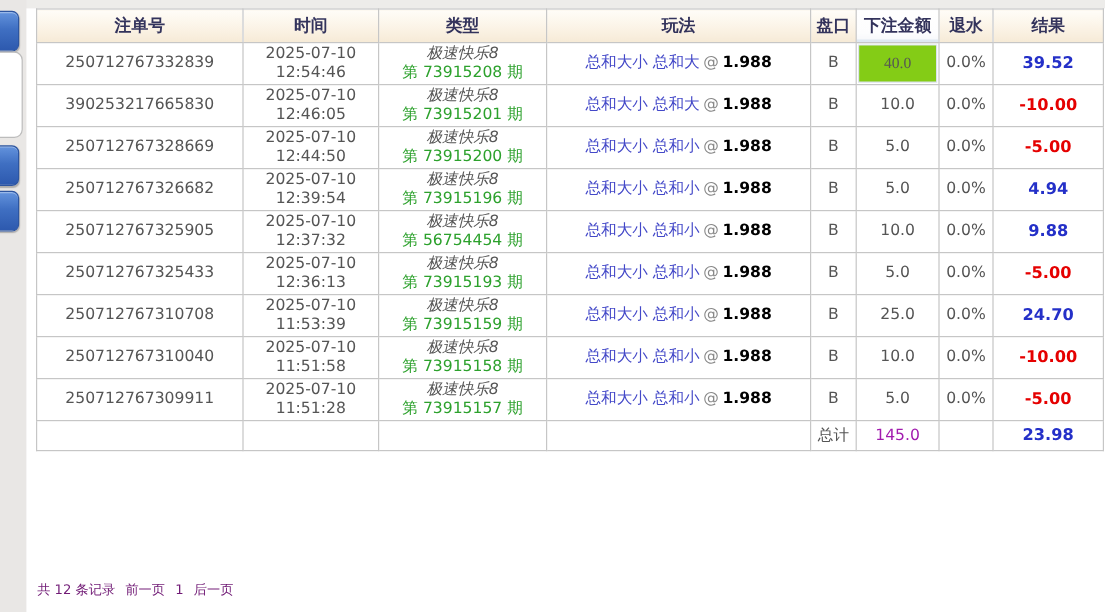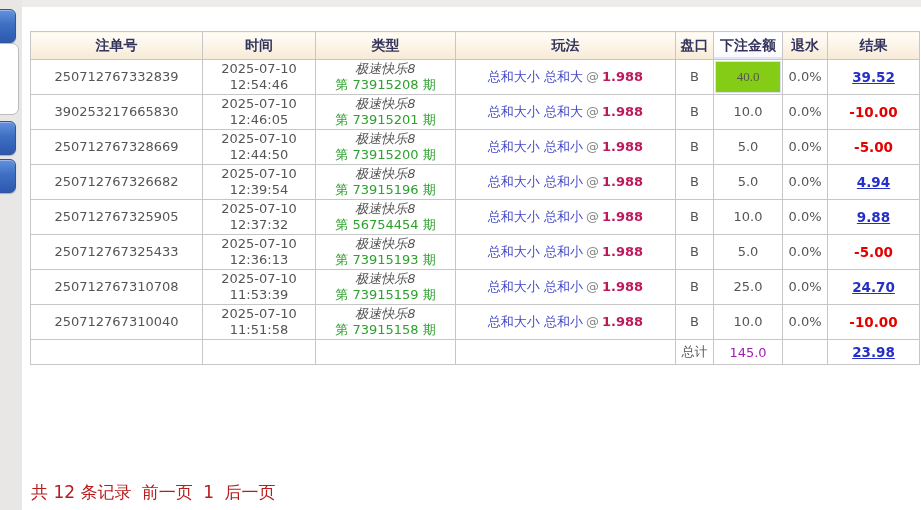--- a/index.html
+++ b/index.html
@@ -32,21 +32,20 @@
     position:absolute; left:-12px; top:43px; width:31px; height:72px;
     background:#ffffff; border:1px solid #bcbcbc;
     border-radius:4px 7px 7px 4px;
   }
 
   table.bets {
     position:absolute; left:30px; top:7px; width:889px;
     border-collapse:collapse; table-layout:fixed;
     font-size:13px; color:#555;
     border:1px solid #a5a5a5;
-    margin-top:24px;
   }
   table.bets th, table.bets td {
     border:1px solid #c6c6c6;
     text-align:center; vertical-align:middle;
     padding:0 2px; overflow:hidden;
   }
   thead th {
     height:28px;
     background:linear-gradient(180deg,#fffdf8 0%,#fbf3e6 55%,#f6ead6 100%);
     color:#33335c; font-weight:bold; font-size:14px;
@@ -59,31 +58,31 @@
   tbody td.amount-hl {
     background:#84cc16;
     box-shadow:inset 0 0 0 1px #ffffff, inset 0 0 0 2px #dbe2ec;
     font-family:Liberation Serif, serif;
   }
   .two-line div { line-height:16px; }
   .period { color:#2ca12c; cursor:pointer; }
   .game-name { color:#555;font-style:italic; }
   .play-name { color:#4348c8; }
   .at-sign { color:#888; padding:0 3px; }
-  .odds { color:#be185d; font-weight:bold; }
+  .odds { color:#000000; font-weight:bold; }
   td.result { font-weight:bold; font-size:13.5px; }
-  .result.pos { color:#2430c8;text-decoration:underline; }
+  .result.pos { color:#2430c8; }
   .result.neg { color:#e50000; }
   tfoot td { height:25px; background:#ffffff; color:#a21caf; border-bottom:1px solid #9a9a9a; }
   tfoot td.result { font-weight:bold; }
   .total-label { color:#555; }
 
   .pagination {
     position:absolute; left:31px; top:484px;
-    font-size:17px; color:#b91c1c; line-height:16px;
+    font-size:11px; color:#701a75; line-height:16px;
   }
   .pagination span { margin-right:5px; }
   .pagination .pg-link { cursor:pointer; }
 </style>
 </head>
 <body>
 
 <div class="top-strip"></div>
 
 <div class="sidebar">
@@ -254,20 +253,38 @@
       <div class="period">第 73915158 期</div>
     </td>
     <td>
       <span class="play-name">总和大小 总和小</span><span class="at-sign">@</span><span class="odds">1.988</span>
     </td>
     <td>B</td>
     <td>10.0</td>
     <td>0.0%</td>
     <td class="result neg">-10.00</td>
   </tr>
+      <tr>
+    <td>250712767309911</td>
+    <td class="two-line">
+      <div>2025-07-10</div>
+      <div>11:51:28</div>
+    </td>
+    <td class="two-line">
+      <div class="game-name">极速快乐8</div>
+      <div class="period">第 73915157 期</div>
+    </td>
+    <td>
+      <span class="play-name">总和大小 总和小</span><span class="at-sign">@</span><span class="odds">1.988</span>
+    </td>
+    <td>B</td>
+    <td>5.0</td>
+    <td>0.0%</td>
+    <td class="result neg">-5.00</td>
+  </tr>
     </tbody>
   <tfoot>
     <tr>
       <td></td>
       <td></td>
       <td></td>
       <td></td>
       <td class="total-label">总计</td>
       <td>145.0</td>
       <td></td>

